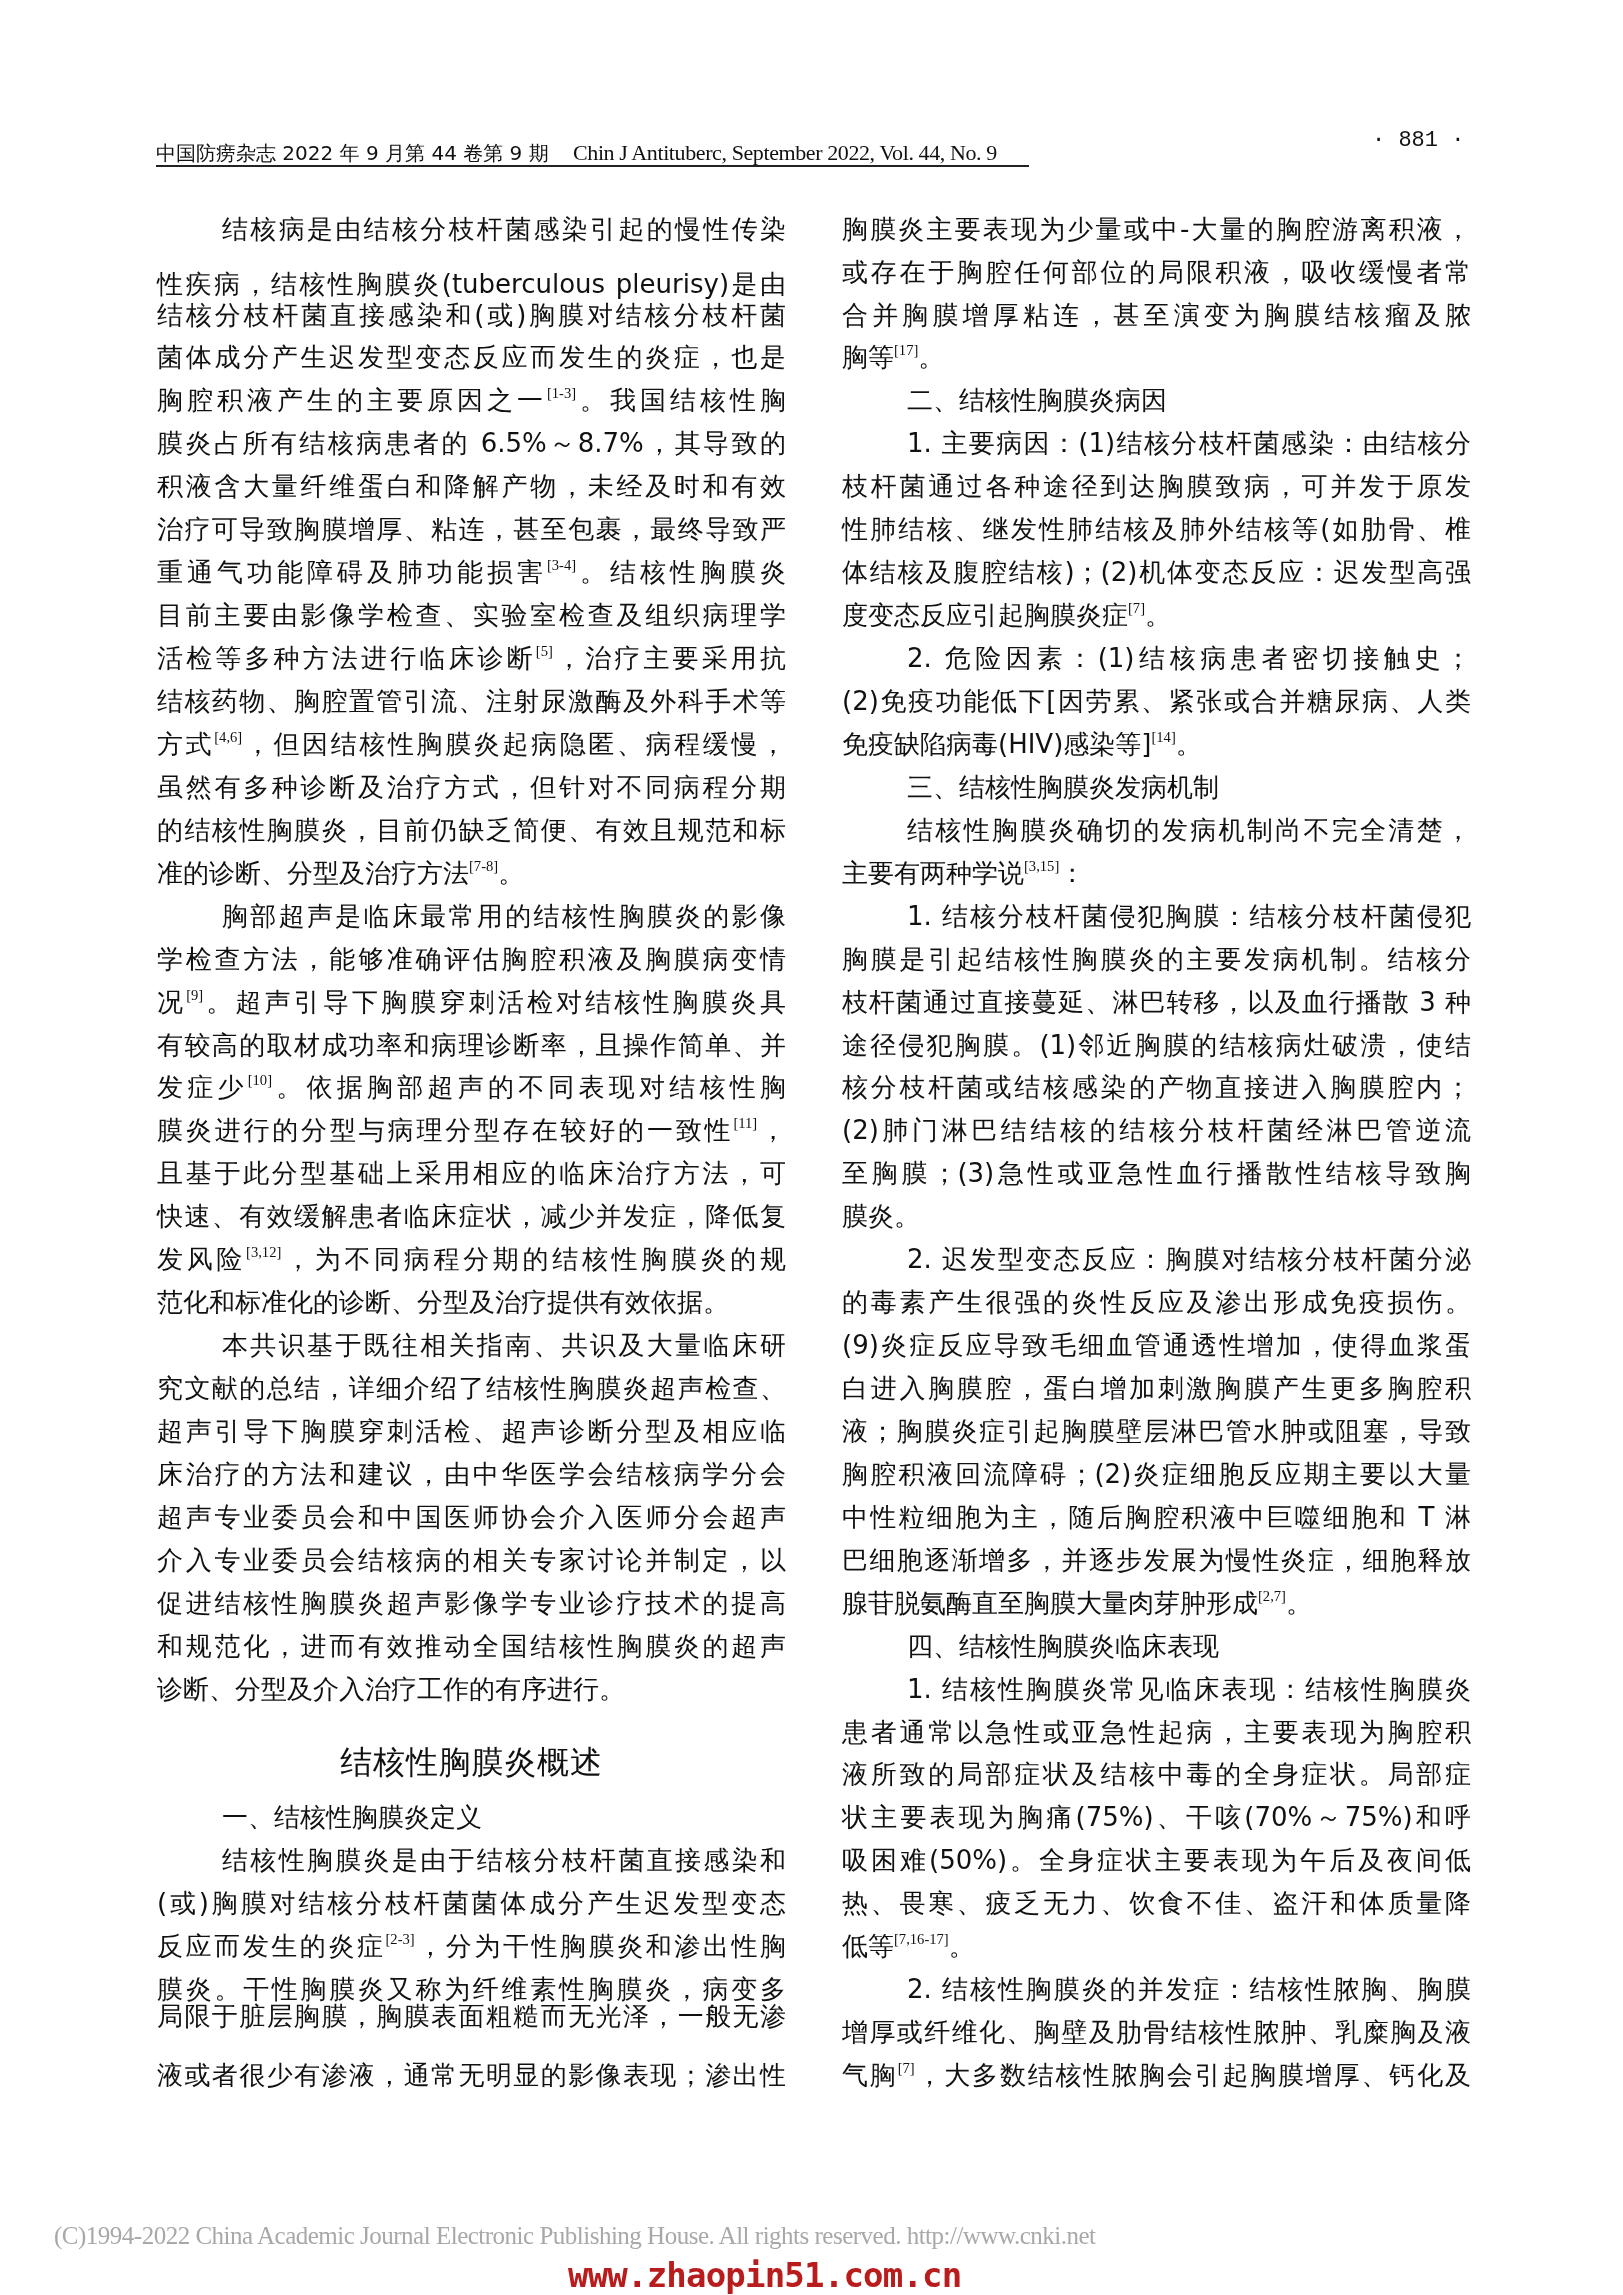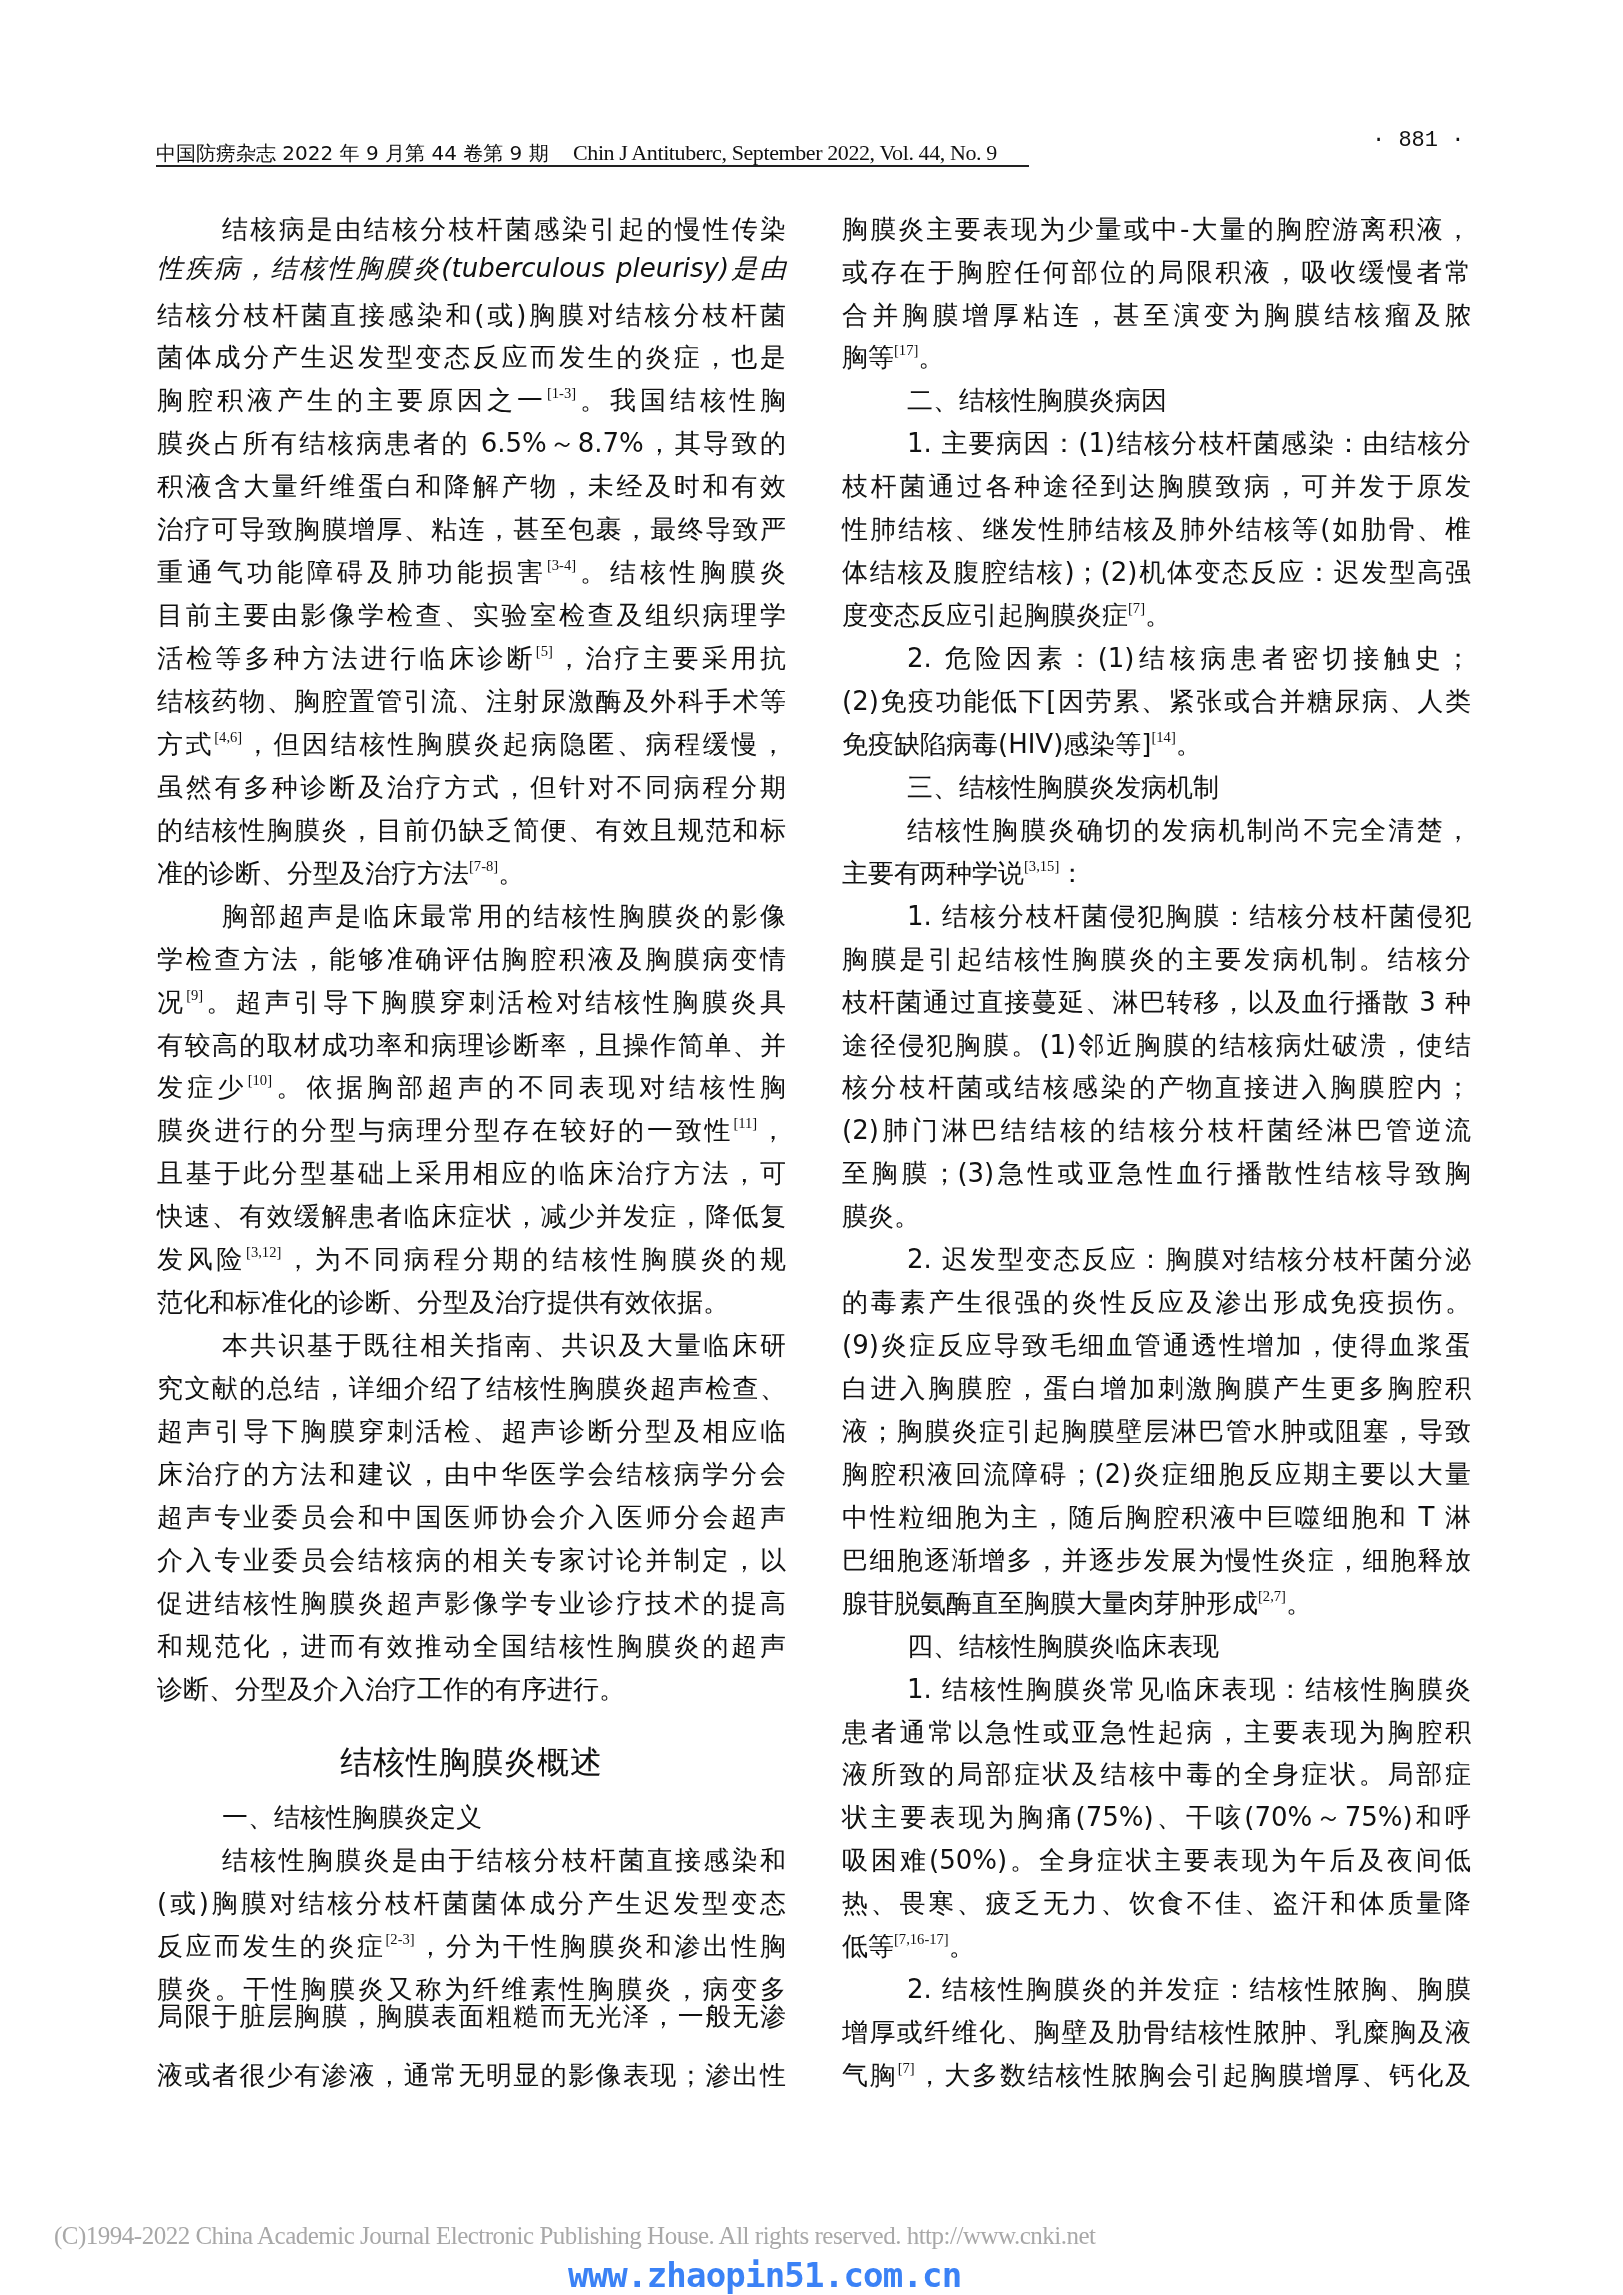--- a/index.html
+++ b/index.html
@@ -17,34 +17,34 @@
   .line { position: absolute; left: 0; width: 629px; height: 32px; font-size: 26px; line-height: 32px;
           white-space: nowrap; text-align: justify; text-align-last: justify; letter-spacing: 0; }
   .line.last { text-align-last: left; }
   .line.indent { padding-left: 65px; box-sizing: border-box; }
   .line sup { font-family: "Liberation Serif", serif; font-size: 14.6px; vertical-align: 11.4px; line-height: 0; }
   .section-title { position: absolute; left: 0; width: 629px; text-align: center; font-size: 32px;
                    line-height: 32px; letter-spacing: 0.8px; }
   .copyright { position: absolute; left: 54px; top: 2222px; font-family: "Liberation Serif", serif;
                font-size: 25px; color: #a8a8a8; letter-spacing: -0.5px; white-space: nowrap; }
   .watermark { position: absolute; left: 568px; top: 2255px; font-family: "DejaVu Sans Mono", monospace;
-               font-weight: bold; font-size: 34px; color: #3b82f6; letter-spacing: -0.8px; white-space: nowrap; }
+               font-weight: bold; font-size: 34px; color: #b91c1c; letter-spacing: -0.8px; white-space: nowrap; }
 </style>
 </head>
 <body>
 
 <div class="header">
   <span class="cn">中国防痨杂志 2022 年 9 月第 44 卷第 9 期</span>
   <span class="en">Chin J Antituberc, September 2022, Vol. 44, No. 9</span>
 </div>
 <div class="page-num">· 881 ·</div>
 
 <div class="col left" id="leftCol">
     <div class="line indent" style="top: 213px;"><span>结核病是由结核分枝杆菌感染引起的慢性传染</span></div>
-    <div class="line" style="top: 252px; font-style: italic;"><span>性疾病，结核性胸膜炎(tuberculous pleurisy)是由</span></div>
+    <div class="line" style="top: 268px;"><span>性疾病，结核性胸膜炎(tuberculous pleurisy)是由</span></div>
     <div class="line" style="top: 299px;"><span>结核分枝杆菌直接感染和(或)胸膜对结核分枝杆菌</span></div>
     <div class="line" style="top: 341px;"><span>菌体成分产生迟发型变态反应而发生的炎症，也是</span></div>
     <div class="line" style="top: 384px;"><span>胸腔积液产生的主要原因之一</span><sup>[1-3]</sup><span>。我国结核性胸</span></div>
     <div class="line" style="top: 427px;"><span>膜炎占所有结核病患者的 6.5%～8.7%，其导致的</span></div>
     <div class="line" style="top: 470px;"><span>积液含大量纤维蛋白和降解产物，未经及时和有效</span></div>
     <div class="line" style="top: 513px;"><span>治疗可导致胸膜增厚、粘连，甚至包裹，最终导致严</span></div>
     <div class="line" style="top: 556px;"><span>重通气功能障碍及肺功能损害</span><sup>[3-4]</sup><span>。结核性胸膜炎</span></div>
     <div class="line" style="top: 599px;"><span>目前主要由影像学检查、实验室检查及组织病理学</span></div>
     <div class="line" style="top: 642px;"><span>活检等多种方法进行临床诊断</span><sup>[5]</sup><span>，治疗主要采用抗</span></div>
     <div class="line" style="top: 685px;"><span>结核药物、胸腔置管引流、注射尿激酶及外科手术等</span></div>

